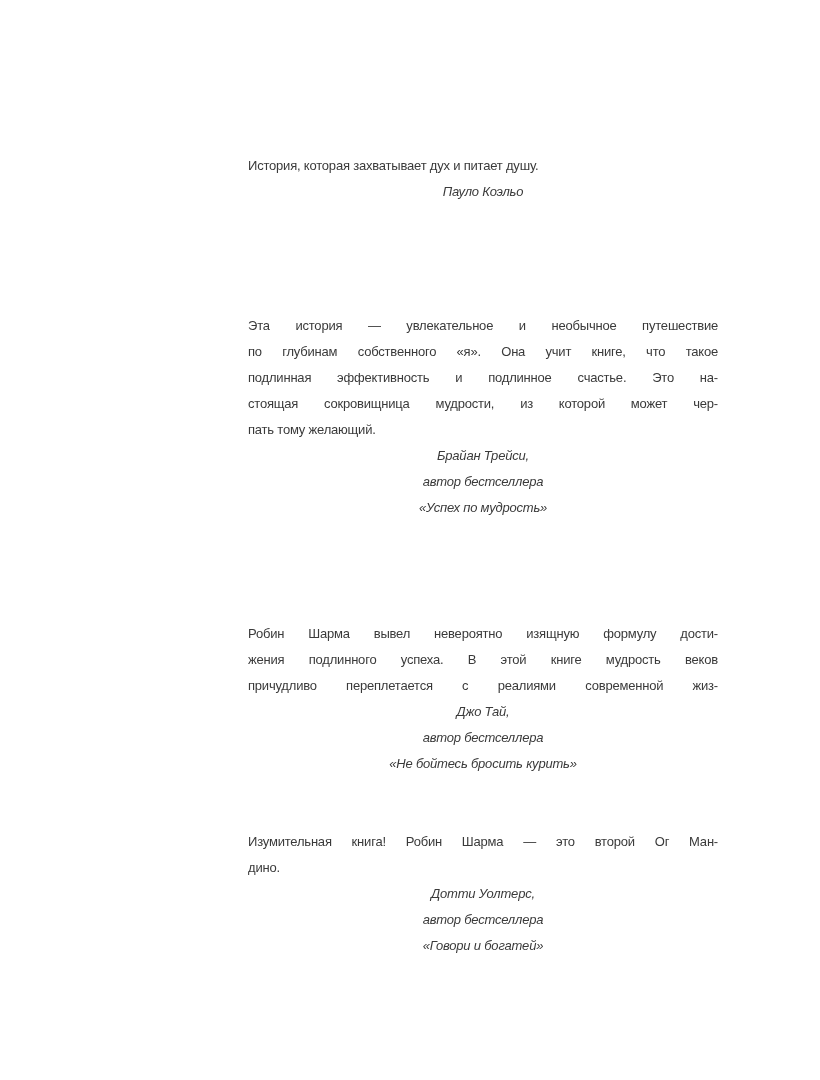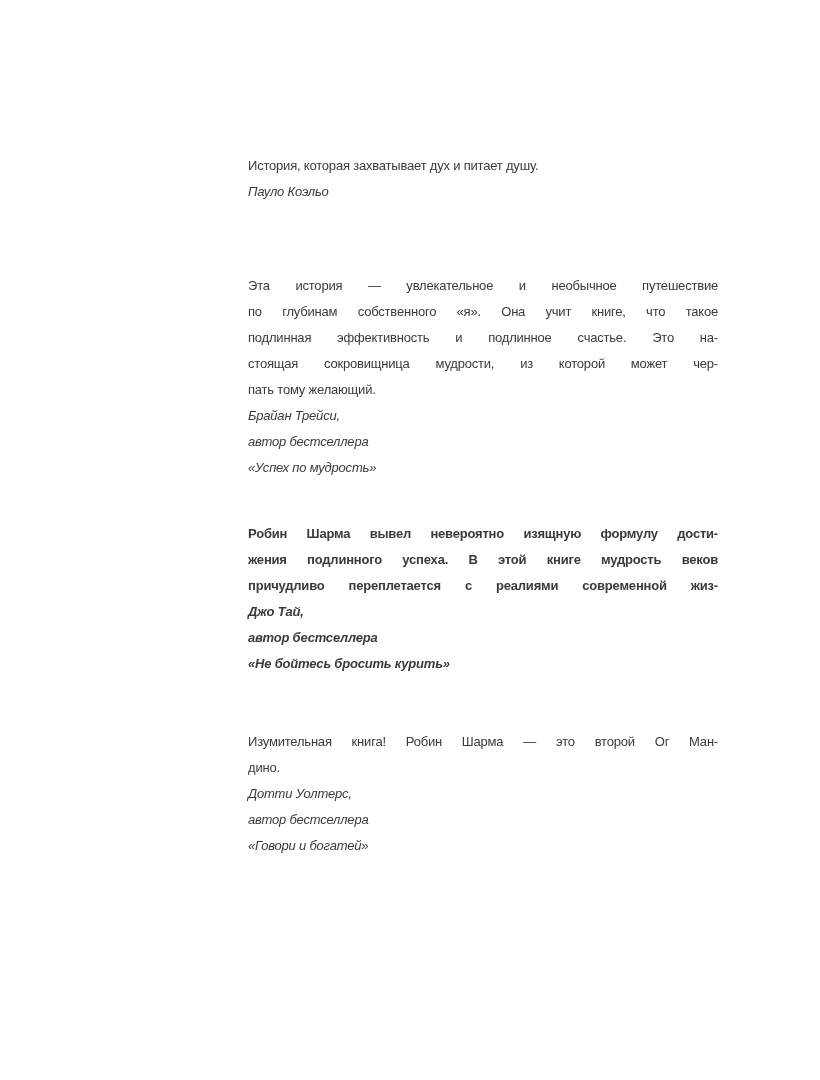--- a/index.html
+++ b/index.html
@@ -22,34 +22,34 @@
     top: 0;
     width: 470px;
     padding-top: 153px;
     box-sizing: content-box;
   }
   .testimonial {
     font-size: 13px;
     line-height: 26px;
     letter-spacing: -0.2px;
   }
-  .t2 { margin-top: 68px; }
-  .t3 { margin-top: 40px; font-weight: bold; }
+  .t2 { margin-top: 108px; }
+  .t3 { margin-top: 100px; }
   .t4 { margin-top: 52px; }
   .qline {
     text-align: justify;
     text-align-last: justify;
     white-space: normal;
   }
   .qline.last {
     text-align: justify;
     text-align-last: left;
   }
   .aline {
-    text-align: left;
+    text-align: center;
     font-style: italic;
   }
 </style>
 </head>
 <body>
 
 <div class="page">
   <div class="content">
 
     <section class="testimonial t1">

